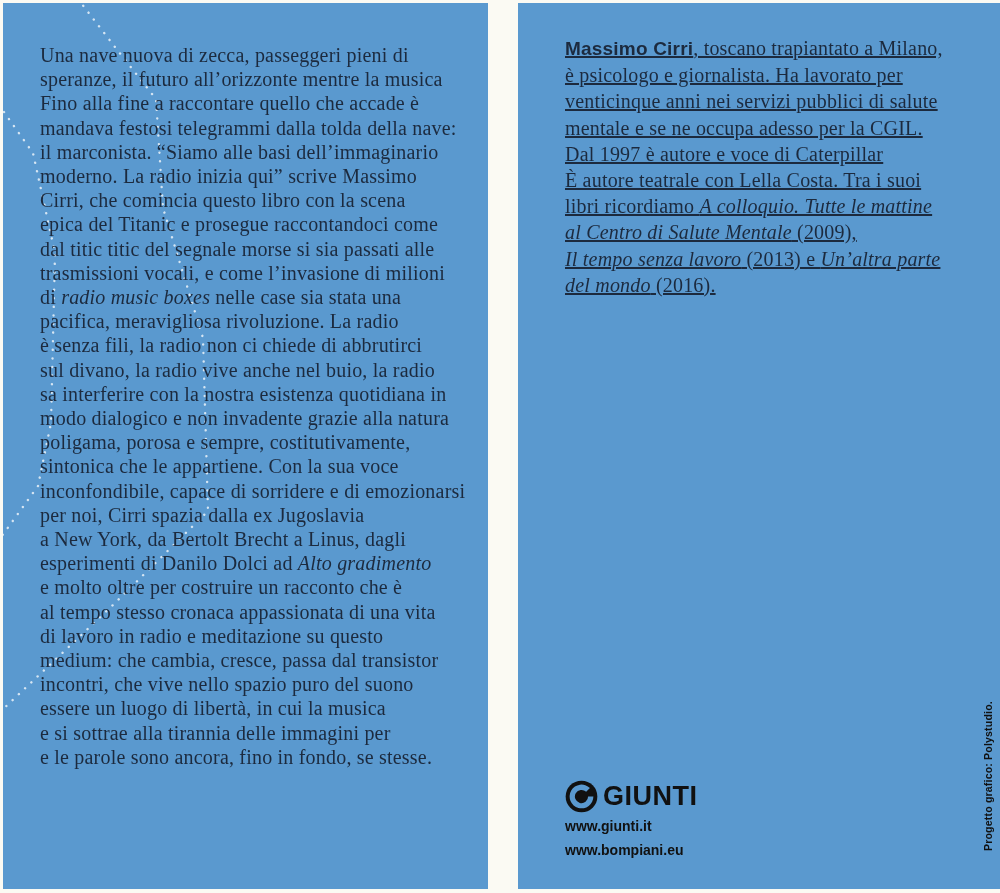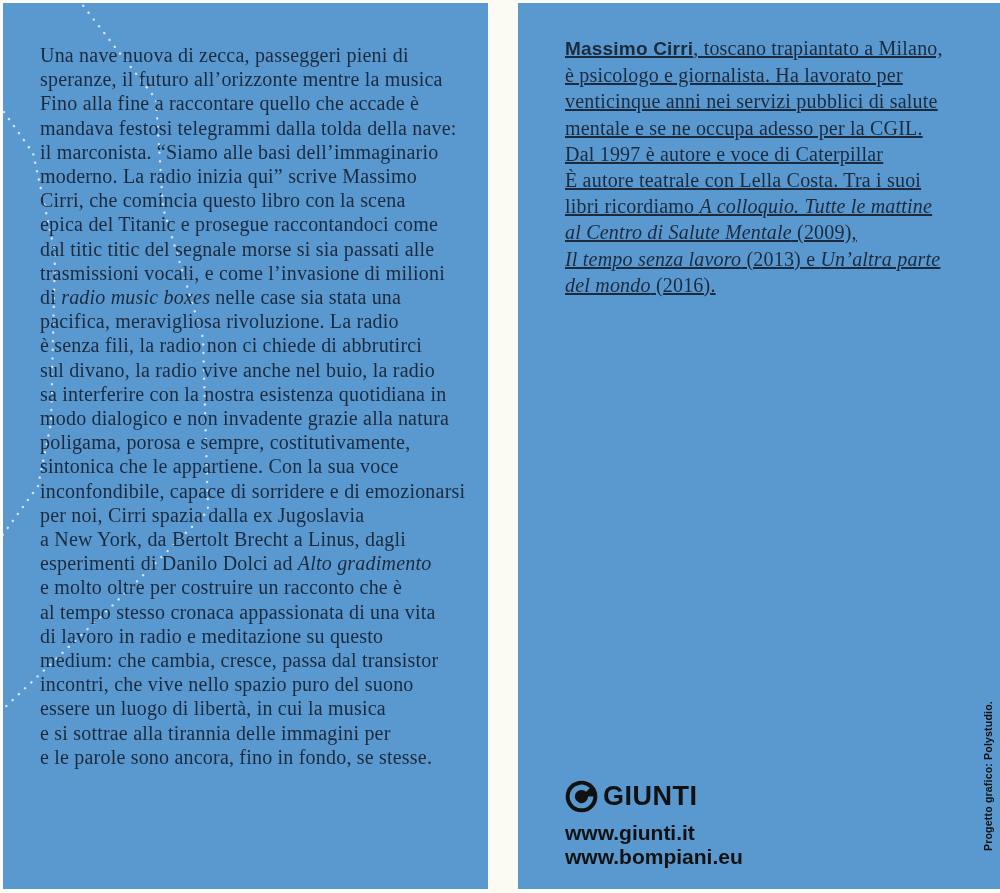--- a/index.html
+++ b/index.html
@@ -71,24 +71,23 @@
   }
   .logo-g{ width:33px; height:33px; display:block; }
   .logo-text{
     font-family:"Liberation Sans", sans-serif;
     font-weight:bold;
     font-size:27px;
     letter-spacing:0.5px;
     color:var(--logo);
   }
   .urls{
-    margin-top:7px;
     font-family:"Liberation Sans", sans-serif;
     font-weight:bold;
-    font-size:21px;
+    font-size:14px;
     line-height:24px;
     color:var(--logo);
   }
   .credit{
     position:absolute;
     right:6px; top:733px;
     height:115px;
     writing-mode:vertical-rl;
     transform:rotate(180deg);
     font-family:"Liberation Sans", sans-serif;

